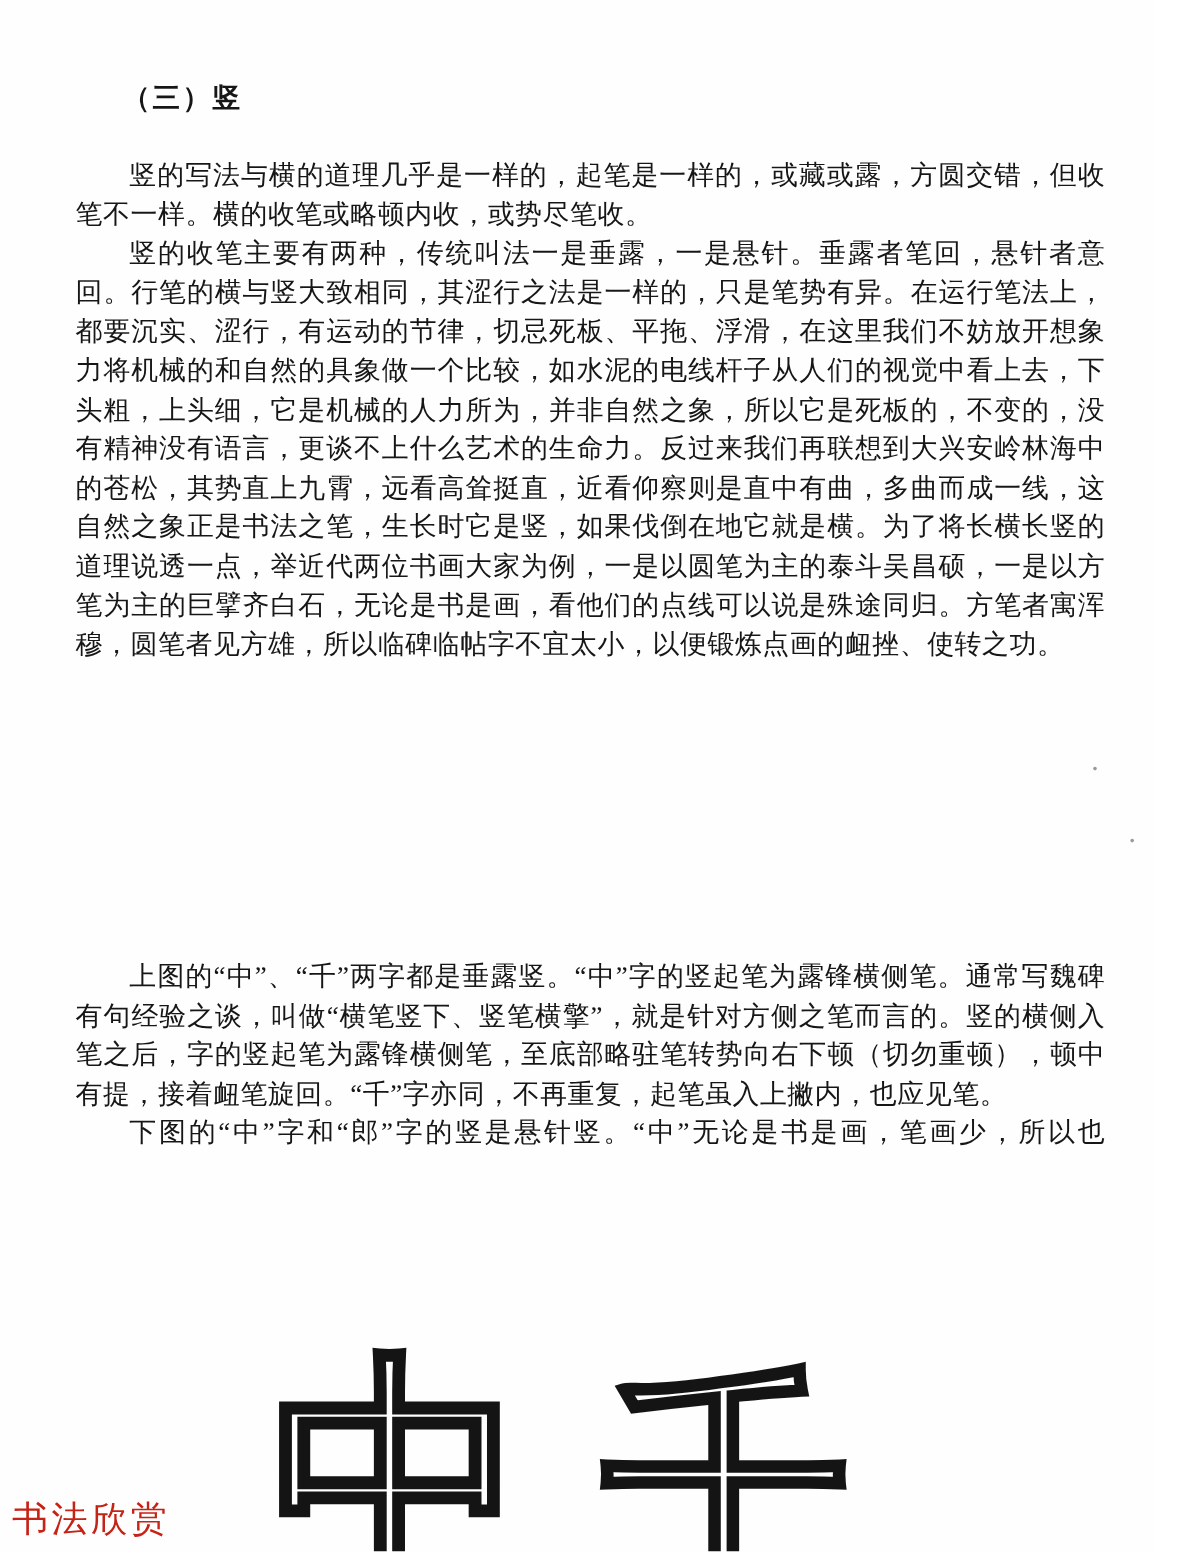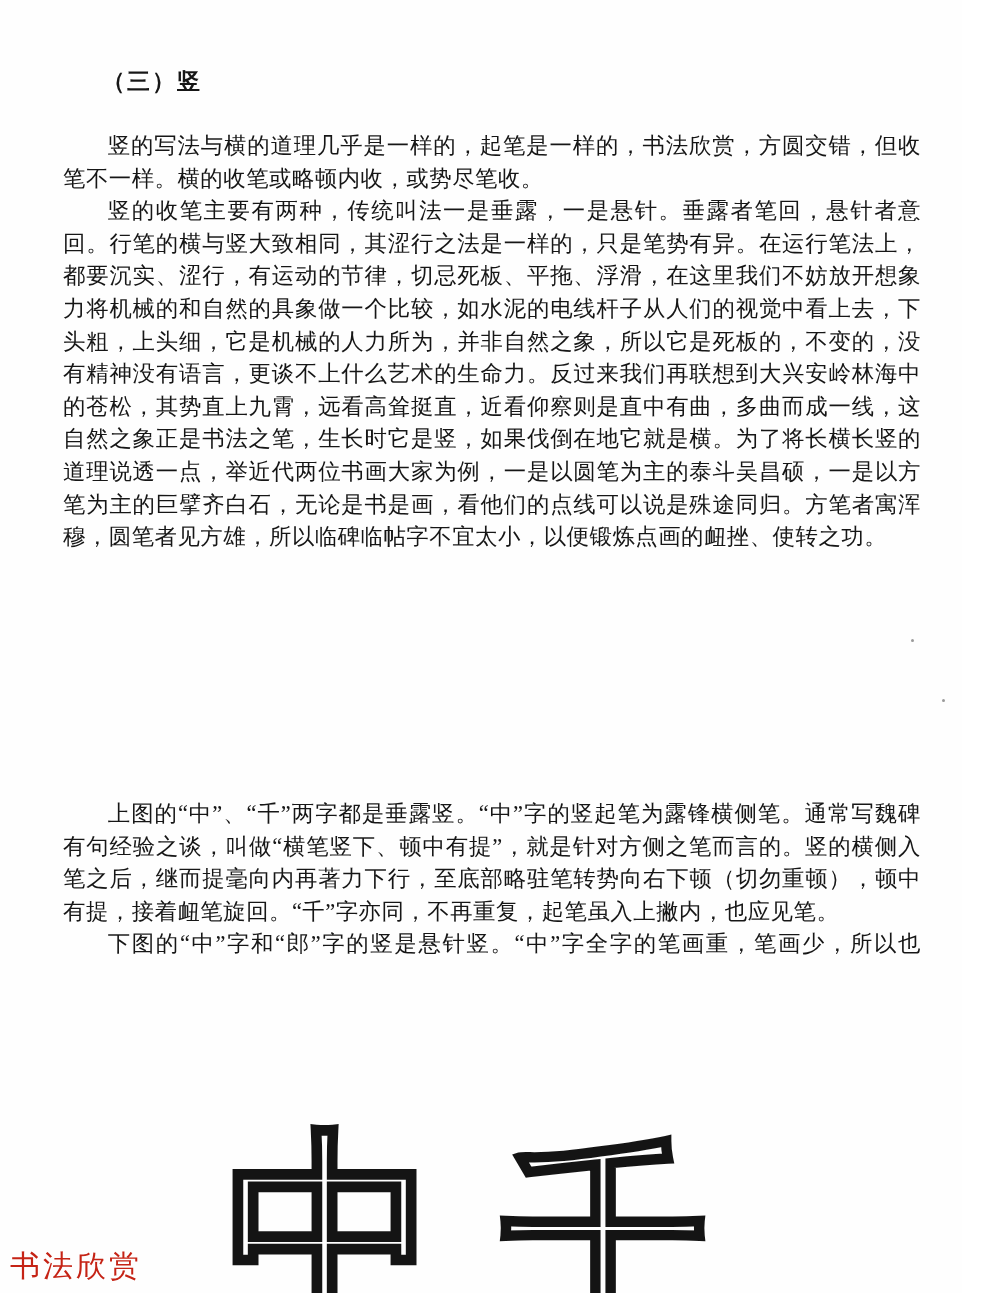--- a/index.html
+++ b/index.html
@@ -86,32 +86,32 @@
   }
 </style>
 </head>
 <body>
 
 <div class="page">
 
   <div class="heading">（三）竖</div>
 
   <div class="text-block tb1">
-    <p class="para">竖的写法与横的道理几乎是一样的，起笔是一样的，书法欣赏，方圆交错，但收笔不一样。横的收笔或略顿内收，或势尽笔收。</p>
+    <p class="para">竖的写法与横的道理几乎是一样的，起笔是一样的，或藏或露，方圆交错，但收笔不一样。横的收笔或略顿内收，或势尽笔收。</p>
     <p class="para">竖的收笔主要有两种，传统叫法一是垂露，一是悬针。垂露者笔回，悬针者意回。行笔的横与竖大致相同，其涩行之法是一样的，只是笔势有异。在运行笔法上，都要沉实、涩行，有运动的节律，切忌死板、平拖、浮滑，在这里我们不妨放开想象力将机械的和自然的具象做一个比较，如水泥的电线杆子从人们的视觉中看上去，下头粗，上头细，它是机械的人力所为，并非自然之象，所以它是死板的，不变的，没有精神没有语言，更谈不上什么艺术的生命力。反过来我们再联想到大兴安岭林海中的苍松，其势直上九霄，远看高耸挺直，近看仰察则是直中有曲，多曲而成一线，这自然之象正是书法之笔，生长时它是竖，如果伐倒在地它就是横。为了将长横长竖的道理说透一点，举近代两位书画大家为例，一是以圆笔为主的泰斗吴昌硕，一是以方笔为主的巨擘齐白石，无论是书是画，看他们的点线可以说是殊途同归。方笔者寓浑穆，圆笔者见方雄，所以临碑临帖字不宜太小，以便锻炼点画的衄挫、使转之功。</p>
   </div>
 
   <div class="figure fig-top">
     <span class="calli c-zhong-top">中</span>
     <span class="calli c-qian">千</span>
   </div>
 
   <div class="text-block tb2">
-    <p class="para">上图的“中”、“千”两字都是垂露竖。“中”字的竖起笔为露锋横侧笔。通常写魏碑有句经验之谈，叫做“横笔竖下、顿中有提”，就是针对方侧之笔而言的。竖的横侧入笔之后，继而提毫向内再著力下行，至底部略驻笔转势向右下顿（切勿重顿），顿中有提，接着衄笔旋回。“千”字亦同，不再重复，起笔虽入上撇内，也应见笔。</p>
-    <p class="para last-justify">下图的“中”字和“郎”字的竖是悬针竖。“中”字全字的笔画重，笔画少，所以也</p>
+    <p class="para">上图的“中”、“千”两字都是垂露竖。“中”字的竖起笔为露锋横侧笔。通常写魏碑有句经验之谈，叫做“横笔竖下、竖笔横擎”，就是针对方侧之笔而言的。竖的横侧入笔之后，字的竖起笔为露锋横侧笔，至底部略驻笔转势向右下顿（切勿重顿），顿中有提，接着衄笔旋回。“千”字亦同，不再重复，起笔虽入上撇内，也应见笔。</p>
+    <p class="para last-justify">下图的“中”字和“郎”字的竖是悬针竖。“中”无论是书是画，笔画少，所以也</p>
   </div>
 
   <div class="figure fig-bottom">
     
     
   </div>
 
   <span class="speck s1"></span>
   <span class="speck s2"></span>
 

